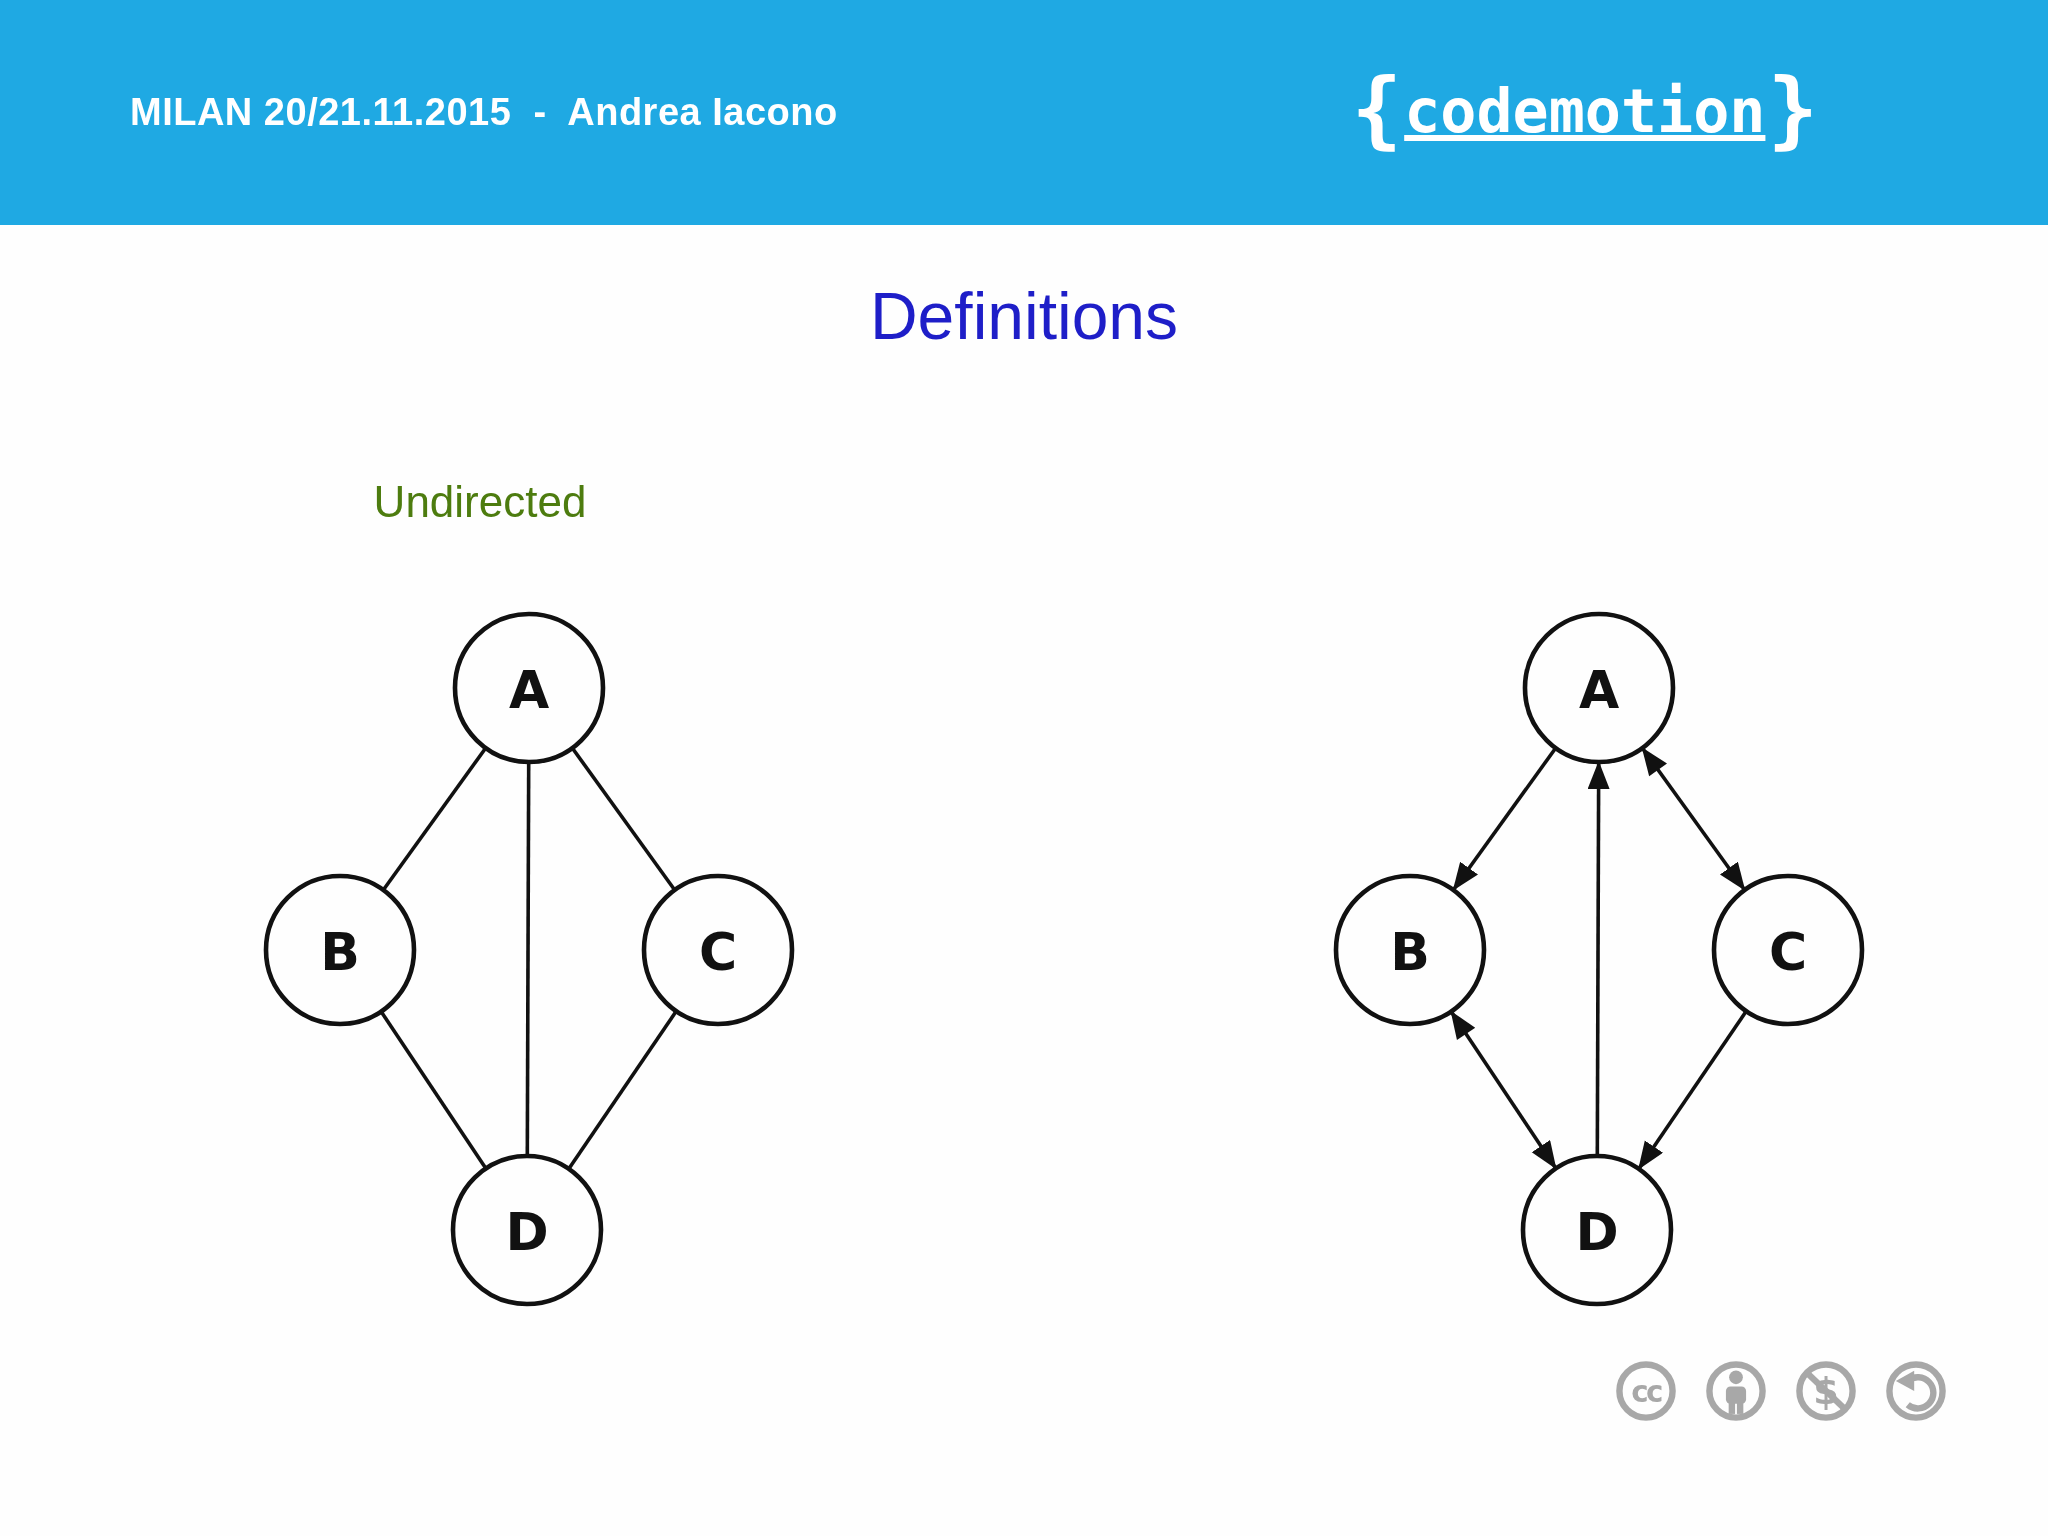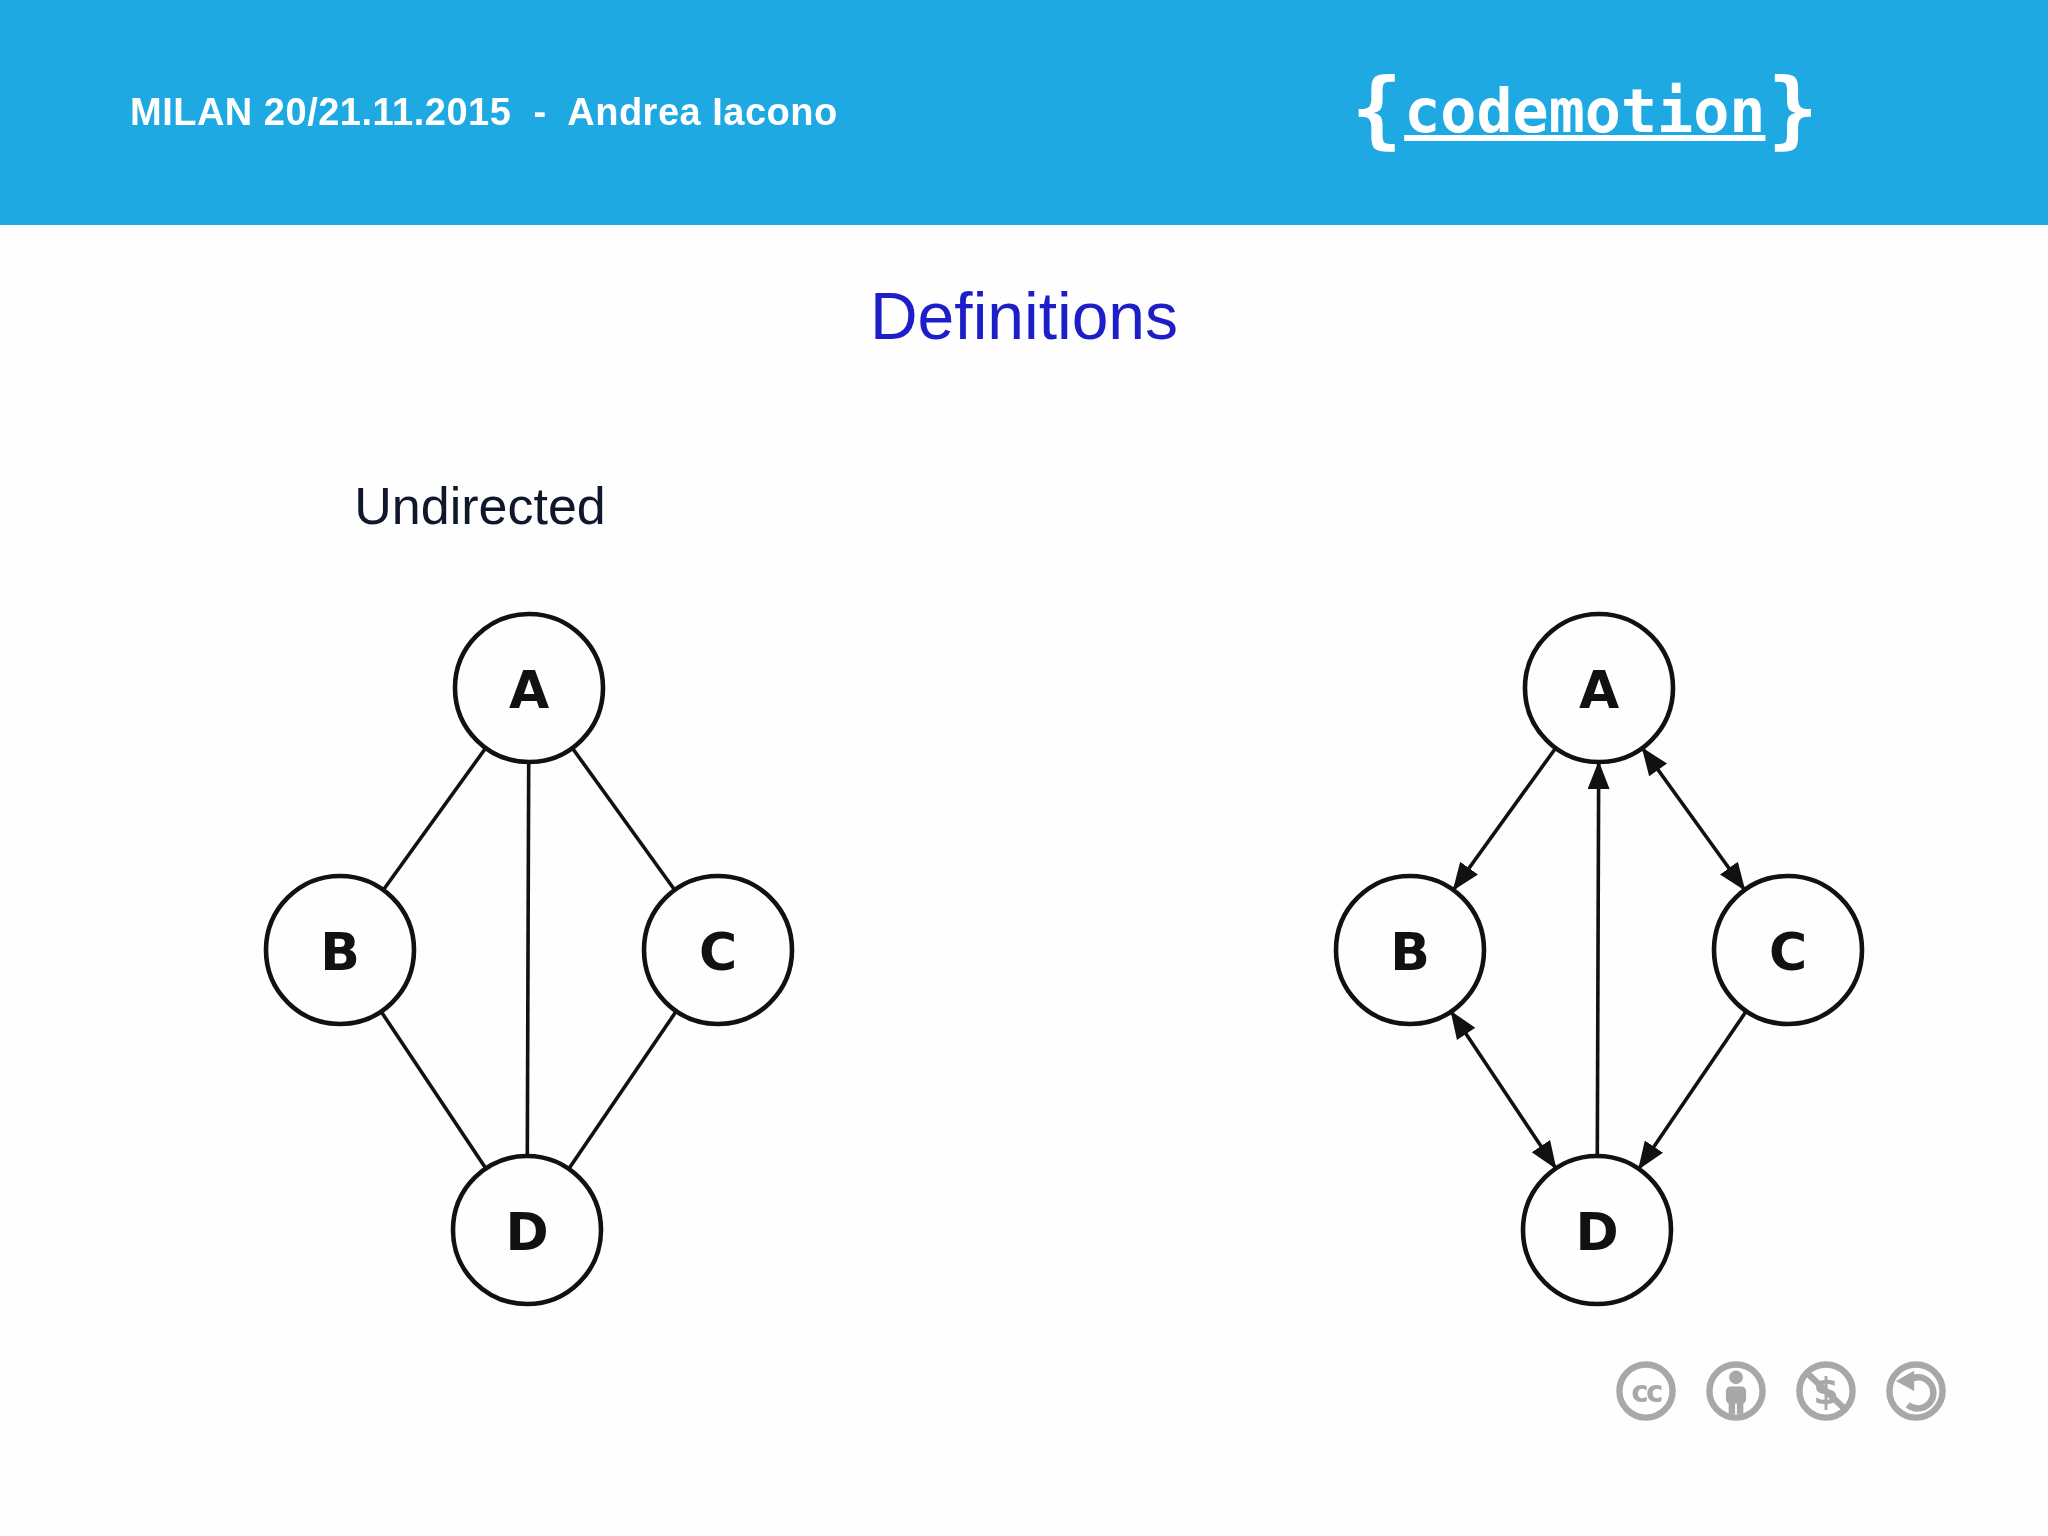--- a/index.html
+++ b/index.html
@@ -25,21 +25,21 @@
     font-family:"DejaVu Sans Mono", monospace;font-weight:bold;line-height:1;}
   .logo .brace{font-size:84px;font-weight:bold;transform:translateY(-4px);}
   .logo .word{font-size:60px;letter-spacing:0px;margin:0 2px;transform:translateY(-2px);text-decoration:underline;}
   
   .title{
     position:absolute;left:0;top:258px;width:2048px;
     text-align:center;color:#1E1EC8;font-size:66px;line-height:1;margin-top:25px;
   }
   .graph-label{
     position:absolute;top:480px;width:600px;text-align:center;
-    color:#0f172a;font-size:52px;line-height:1;
+    color:#4d7c0f;font-size:44px;line-height:1;
   }
   .graph-label.left{left:180px;}
   .graph-label.right{left:1280px;}
   
   .graph-svg{position:absolute;top:560px;width:700px;height:800px;}
   .graph-svg.left{left:180px;}
   .graph-svg.right{left:1250px;}
   .edge{stroke:#111111;stroke-width:3.6;fill:none;}
   .node{fill:#FEFEFE;stroke:#111111;stroke-width:4.6;}
   .node-label{

